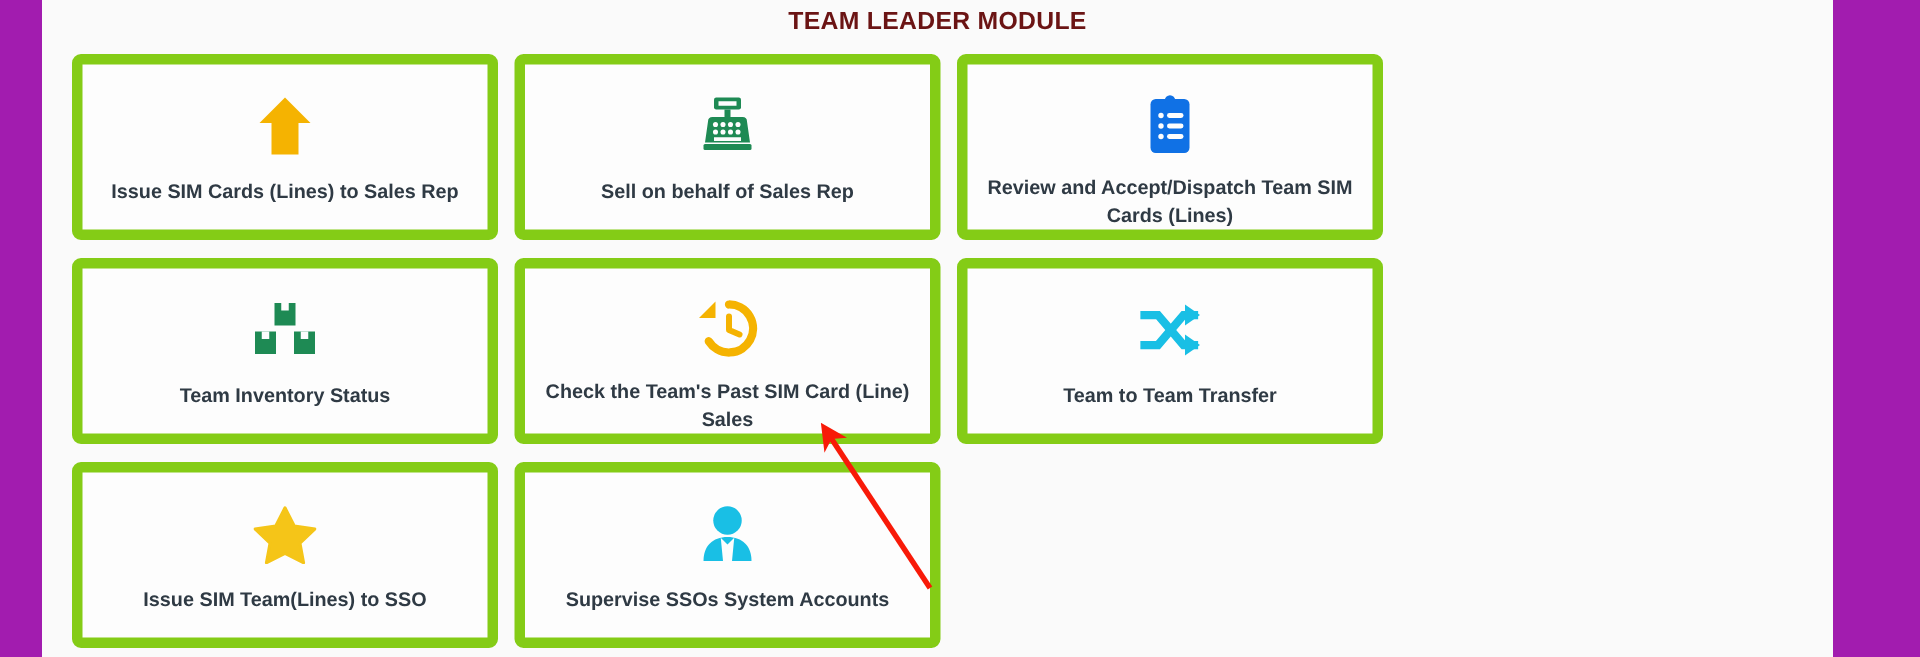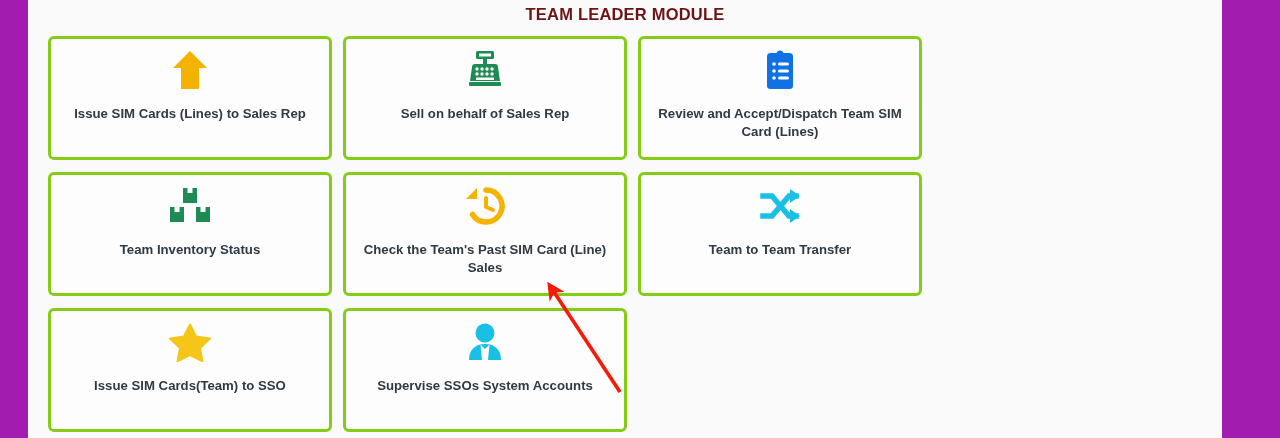--- a/index.html
+++ b/index.html
@@ -47,27 +47,27 @@
     width: 1160px;
     display: flex;
     flex-wrap: wrap;
     gap: 12px 11px;
   }
 
   .card {
     width: 284px;
     height: 124px;
     background: #fdfdfd;
-    border: 3px solid #84cc16;
+    border: 7px solid #84cc16;
     border-radius: 6px;
     display: flex;
     flex-direction: column;
     align-items: center;
     justify-content: flex-start;
-    padding-top: 8px;
+    padding-top: 18px;
     cursor: pointer;
   }
 
   .card-icon {
     height: 46px;
     display: flex;
     align-items: center;
     justify-content: center;
   }
 
@@ -140,21 +140,21 @@
             <circle cx="17" cy="5" r="3.5" fill="#1071e5"></circle>
             <rect x="4" y="4" width="26" height="36" rx="3.5" fill="#1071e5"></rect>
             <circle cx="11" cy="15" r="1.8" fill="#fdfdfd"></circle>
             <rect x="15" y="13.4" width="11" height="3.2" rx="1.6" fill="#fdfdfd"></rect>
             <circle cx="11" cy="22" r="1.8" fill="#fdfdfd"></circle>
             <rect x="15" y="20.4" width="11" height="3.2" rx="1.6" fill="#fdfdfd"></rect>
             <circle cx="11" cy="29" r="1.8" fill="#fdfdfd"></circle>
             <rect x="15" y="27.4" width="11" height="3.2" rx="1.6" fill="#fdfdfd"></rect>
           </svg>
         </div>
-        <div class="card-label">Review and Accept/Dispatch Team SIM Card (Lines)</div>
+        <div class="card-label">Review and Accept/Dispatch Team SIM Cards (Lines)</div>
       </div>
 
       <div class="card">
         <div class="card-icon">
           <svg width="44" height="40" viewBox="0 0 44 40">
             <rect x="15" y="2" width="14" height="15" fill="#1e8a54"></rect>
             <rect x="19.5" y="2" width="5" height="5" fill="#fdfdfd"></rect>
             <rect x="2" y="21" width="14" height="15" fill="#1e8a54"></rect>
             <rect x="6.5" y="21" width="5" height="5" fill="#fdfdfd"></rect>
             <rect x="28" y="21" width="14" height="15" fill="#1e8a54"></rect>
@@ -187,21 +187,21 @@
         </div>
         <div class="card-label">Team to Team Transfer</div>
       </div>
 
       <div class="card">
         <div class="card-icon">
           <svg width="42" height="40" viewBox="0 0 42 40">
             <path d="M21 2.5 L27.2 14.6 L41 16.6 L31 26.1 L33.4 39.2 L21 33 L8.6 39.2 L11 26.1 L1 16.6 L14.8 14.6 Z" fill="#f5c518" stroke="#f5c518" stroke-width="2" stroke-linejoin="round"></path>
           </svg>
         </div>
-        <div class="card-label">Issue SIM Cards(Team) to SSO</div>
+        <div class="card-label">Issue SIM Team(Lines) to SSO</div>
       </div>
 
       <div class="card">
         <div class="card-icon">
           <svg width="38" height="40" viewBox="0 0 38 40">
             <circle cx="19" cy="11" r="9.5" fill="#19bfe5"></circle>
             <path d="M19 22 C9 22 3 28 3 38 L35 38 C35 28 29 22 19 22 Z" fill="#19bfe5"></path>
             <path d="M14.5 22.5 L19 27 L23.5 22.5 L22 38 L16 38 Z" fill="#fdfdfd"></path>
           </svg>
         </div>

